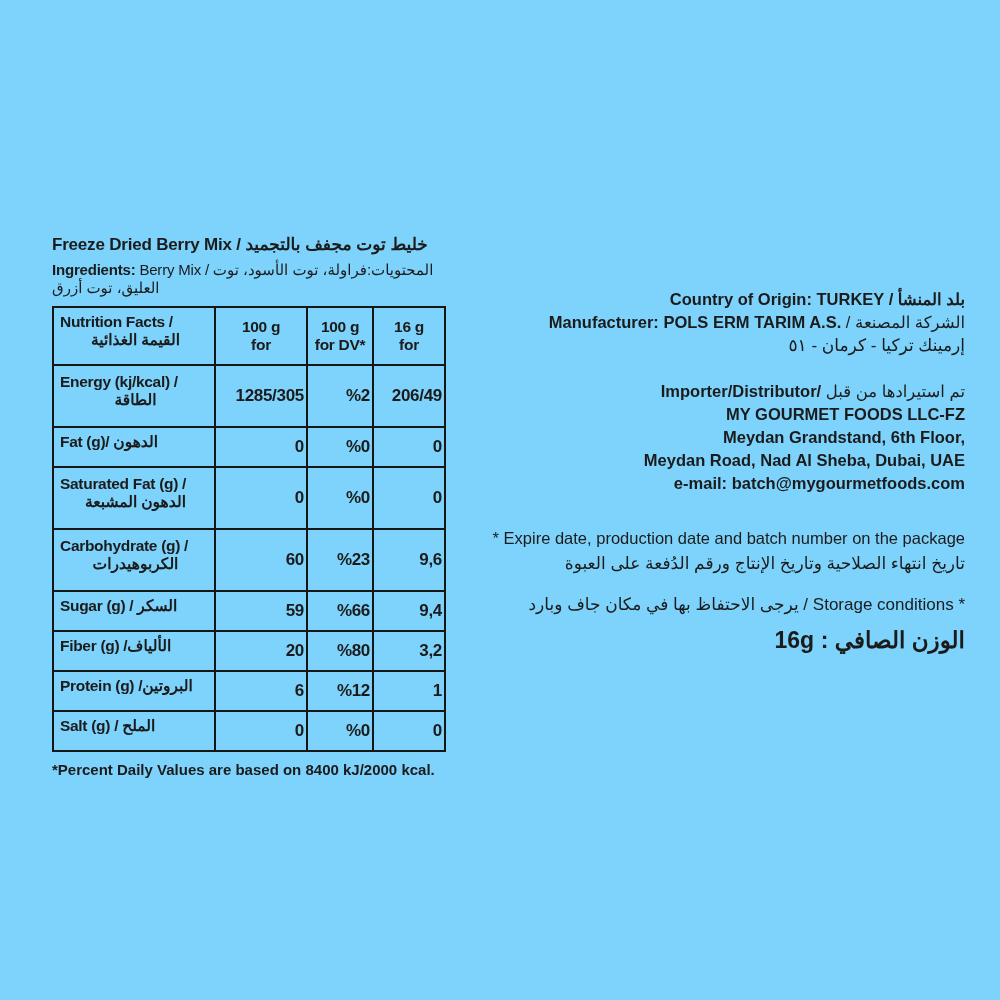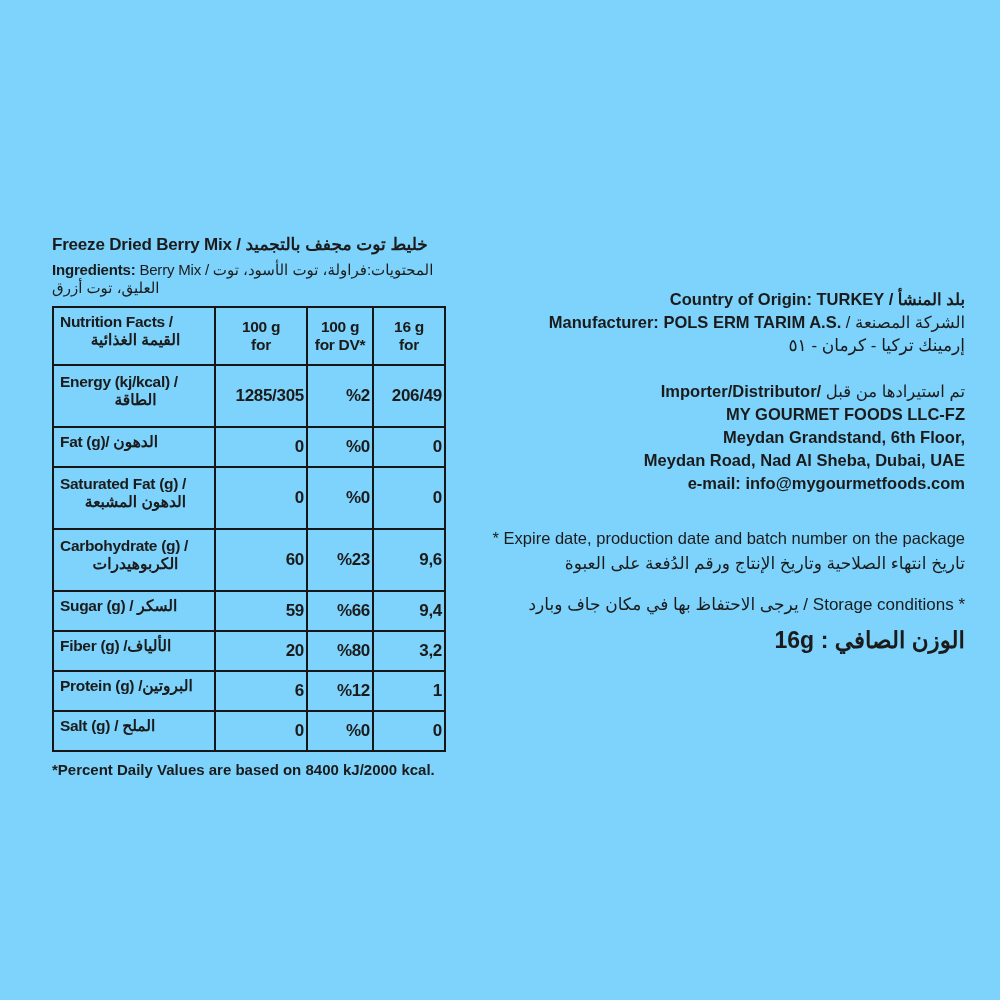--- a/index.html
+++ b/index.html
@@ -14,21 +14,21 @@
   .ingredients b{font-weight:bold;}
   table.nut{
     border-collapse:collapse;margin-top:9px;table-layout:fixed;width:392px;
     letter-spacing:-0.3px;
   }
   table.nut th, table.nut td{border:2px solid #161616;vertical-align:middle;}
   table.nut{border:2.5px solid #161616;}
   col.c-lbl{width:162px;}col.c-100{width:92px;}col.c-dv{width:66px;}col.c-16{width:72px;}
   .lbl{font-size:15.5px;font-weight:bold;text-align:left;padding:5px 3px 15px 6px;}
   .lbl .l1{display:block;}
-  .lbl .l2{display:block;text-align:center;}
+  .lbl .l2{display:block;text-align:center;font-family:Liberation Serif, serif;}
   .hdr{font-size:15.5px;font-weight:bold;text-align:center;padding:8px 2px;}
   .hdr .l1,.hdr .l2{display:block;}
   .val{font-size:17px;font-weight:bold;text-align:right;padding:7px 2px;}
   .row-two .val, .row-two .lbl{height:40px;}
   .footnote{font-size:15px;font-weight:bold;margin-top:9px;white-space:nowrap;}
   
   .right-col{position:absolute;left:455px;top:288px;width:510px;text-align:right;}
   .line-b{font-size:16.5px;font-weight:bold;line-height:23px;}
   .country{}
   .manuf-addr{font-size:17px;font-weight:normal;line-height:24px;direction:rtl;}
@@ -144,21 +144,21 @@
     <div class="line-b country">Country of Origin: TURKEY / بلد المنشأ</div>
 
     <div class="line-b"><span>Manufacturer: POLS ERM TARIM A.S.</span><span style="font-weight:normal;"> / الشركة المصنعة</span></div>
     <div class="manuf-addr">إرمينك تركيا - كرمان - ٥١</div>
 
     <div class="importer-block">
       <div class="importer-line"><span class="ar">تم استيرادها من قبل </span><span class="en">/Importer/Distributor</span></div>
       <div class="line-b">MY GOURMET FOODS LLC-FZ</div>
       <div class="line-b">Meydan Grandstand, 6th Floor,</div>
       <div class="line-b">Meydan Road, Nad Al Sheba, Dubai, UAE</div>
-      <div class="line-b">e-mail: info@mygourmetfoods.com</div>
+      <div class="line-b">e-mail: batch@mygourmetfoods.com</div>
     </div>
 
     <div class="expire-block">
       <div class="expire-en">* Expire date, production date and batch number on the package</div>
       <div class="expire-ar">تاريخ انتهاء الصلاحية وتاريخ الإنتاج ورقم الدُفعة على العبوة</div>
     </div>
 
     <div class="storage-line">* Storage conditions / يرجى الاحتفاظ بها في مكان جاف وبارد</div>
 
     <div class="weight-line">الوزن الصافي : 16g</div>

